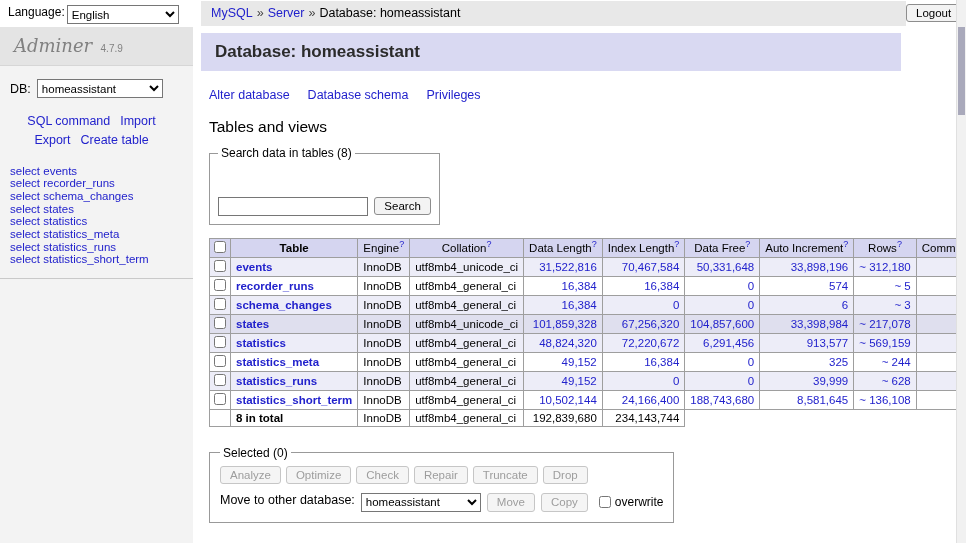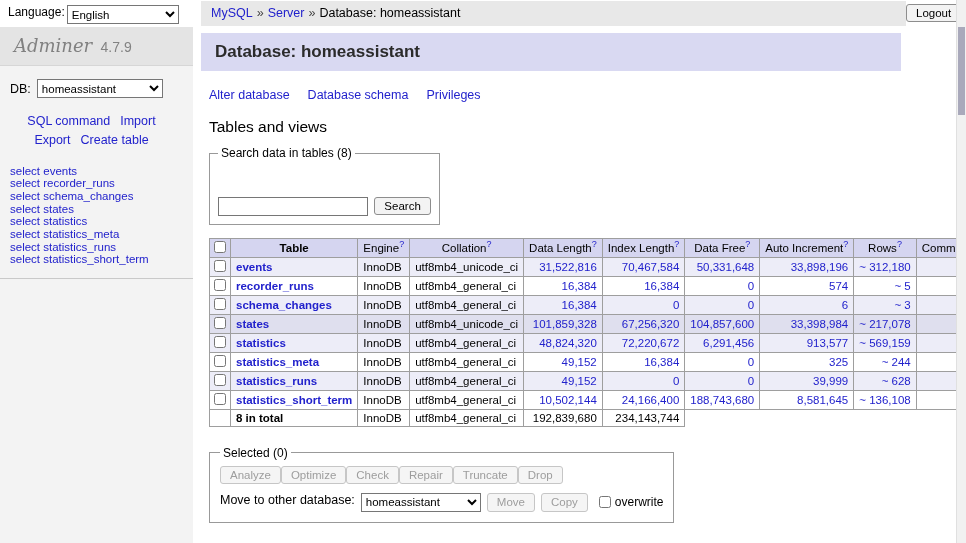--- a/index.html
+++ b/index.html
@@ -34,21 +34,21 @@
     flex: 0 0 705px; height: 25px; margin-top: 1px; background: #e8e8e8;
     padding: 5px 8px 0 10px; font-size: 12.5px; white-space: nowrap;
   }
   .breadcrumb .sep { color: #444; margin: 0 4px; }
   .logout-wrap { margin-left: auto; padding: 4px 16px 0 0; }
 
   
   .sidebar { position: absolute; left: 0; top: 27px; bottom: 0; width: 193px; background: #f3f3f3; }
   .brand { background: #e4e4e4; border-bottom: 1px solid #d6d6d6; padding: 8px 14px 9px; }
   .brand .name { font-family: "DejaVu Serif", serif; font-style: italic; font-size: 18px; color: #808080; }
-  .brand .ver { font-size: 14px; color: #828282; margin-left: 5px; }
+  .brand .ver { font-size: 10px; color: #828282; margin-left: 5px; }
   .db-row { display: flex; align-items: center; gap: 6px; padding: 13px 8px 12px 10px; font-size: 12.5px; }
   .db-row select { width: 126px; }
   .side-actions { padding: 2px 10px 0; font-size: 12.5px; line-height: 1.5; text-align: center; }
   .side-actions a { margin-right: 10px; }
   .tables-list { margin-top: 15px; padding: 0 10px 12px; border-bottom: 1px solid #c9c9c9; }
   .tables-list a { display: block; font-size: 11.5px; line-height: 12.7px; }
 
   
   .main { position: absolute; left: 201px; top: 27px; right: 10px; bottom: 0; overflow: hidden; }
   .page-title { width: 700px; background: #d9d9f2; margin-top: 6px; padding: 9px 14px; font-size: 17px; color: #2b2b2b; }
@@ -70,21 +70,21 @@
   tbody tr:nth-child(odd) { background: #ededf8; }
   tbody tr.hl { background: #dfdfee; }
   th.chk, td.chk { text-align: center; padding: 1px 3px; }
   td.name a { font-weight: 700; }
   td.num { text-align: right; }
   tfoot td { background: #fff; }
   tfoot td.total-label { font-weight: 700; }
   tfoot td.num { color: #000; }
 
   .selected-fs { margin-top: 19px; padding: 6px 10px 10px; }
-  .btn-row { display: flex; }
+  .btn-row { display: flex; gap: 5px; }
   .move-row { margin-top: 9px; display: flex; gap: 6px; font-size: 12.5px; }
   .move-row select { width: 120px; }
   .ovw { display: flex; align-items: center; gap: 3px; margin-left: 4px; font-size: 12px; }
   .create-links { margin-top: 20px; display: flex; gap: 26px; font-size: 12.5px; }
 
   .vscroll { position: absolute; top: 0; right: 0; bottom: 0; width: 10px; background: #f1f1f1; border-left: 1px solid #e0e0e0; }
   .vscroll .thumb { position: absolute; top: 27px; left: 1px; right: 1px; height: 88px; background: #a9a9bb; }
 </style>
 </head>
 <body>

